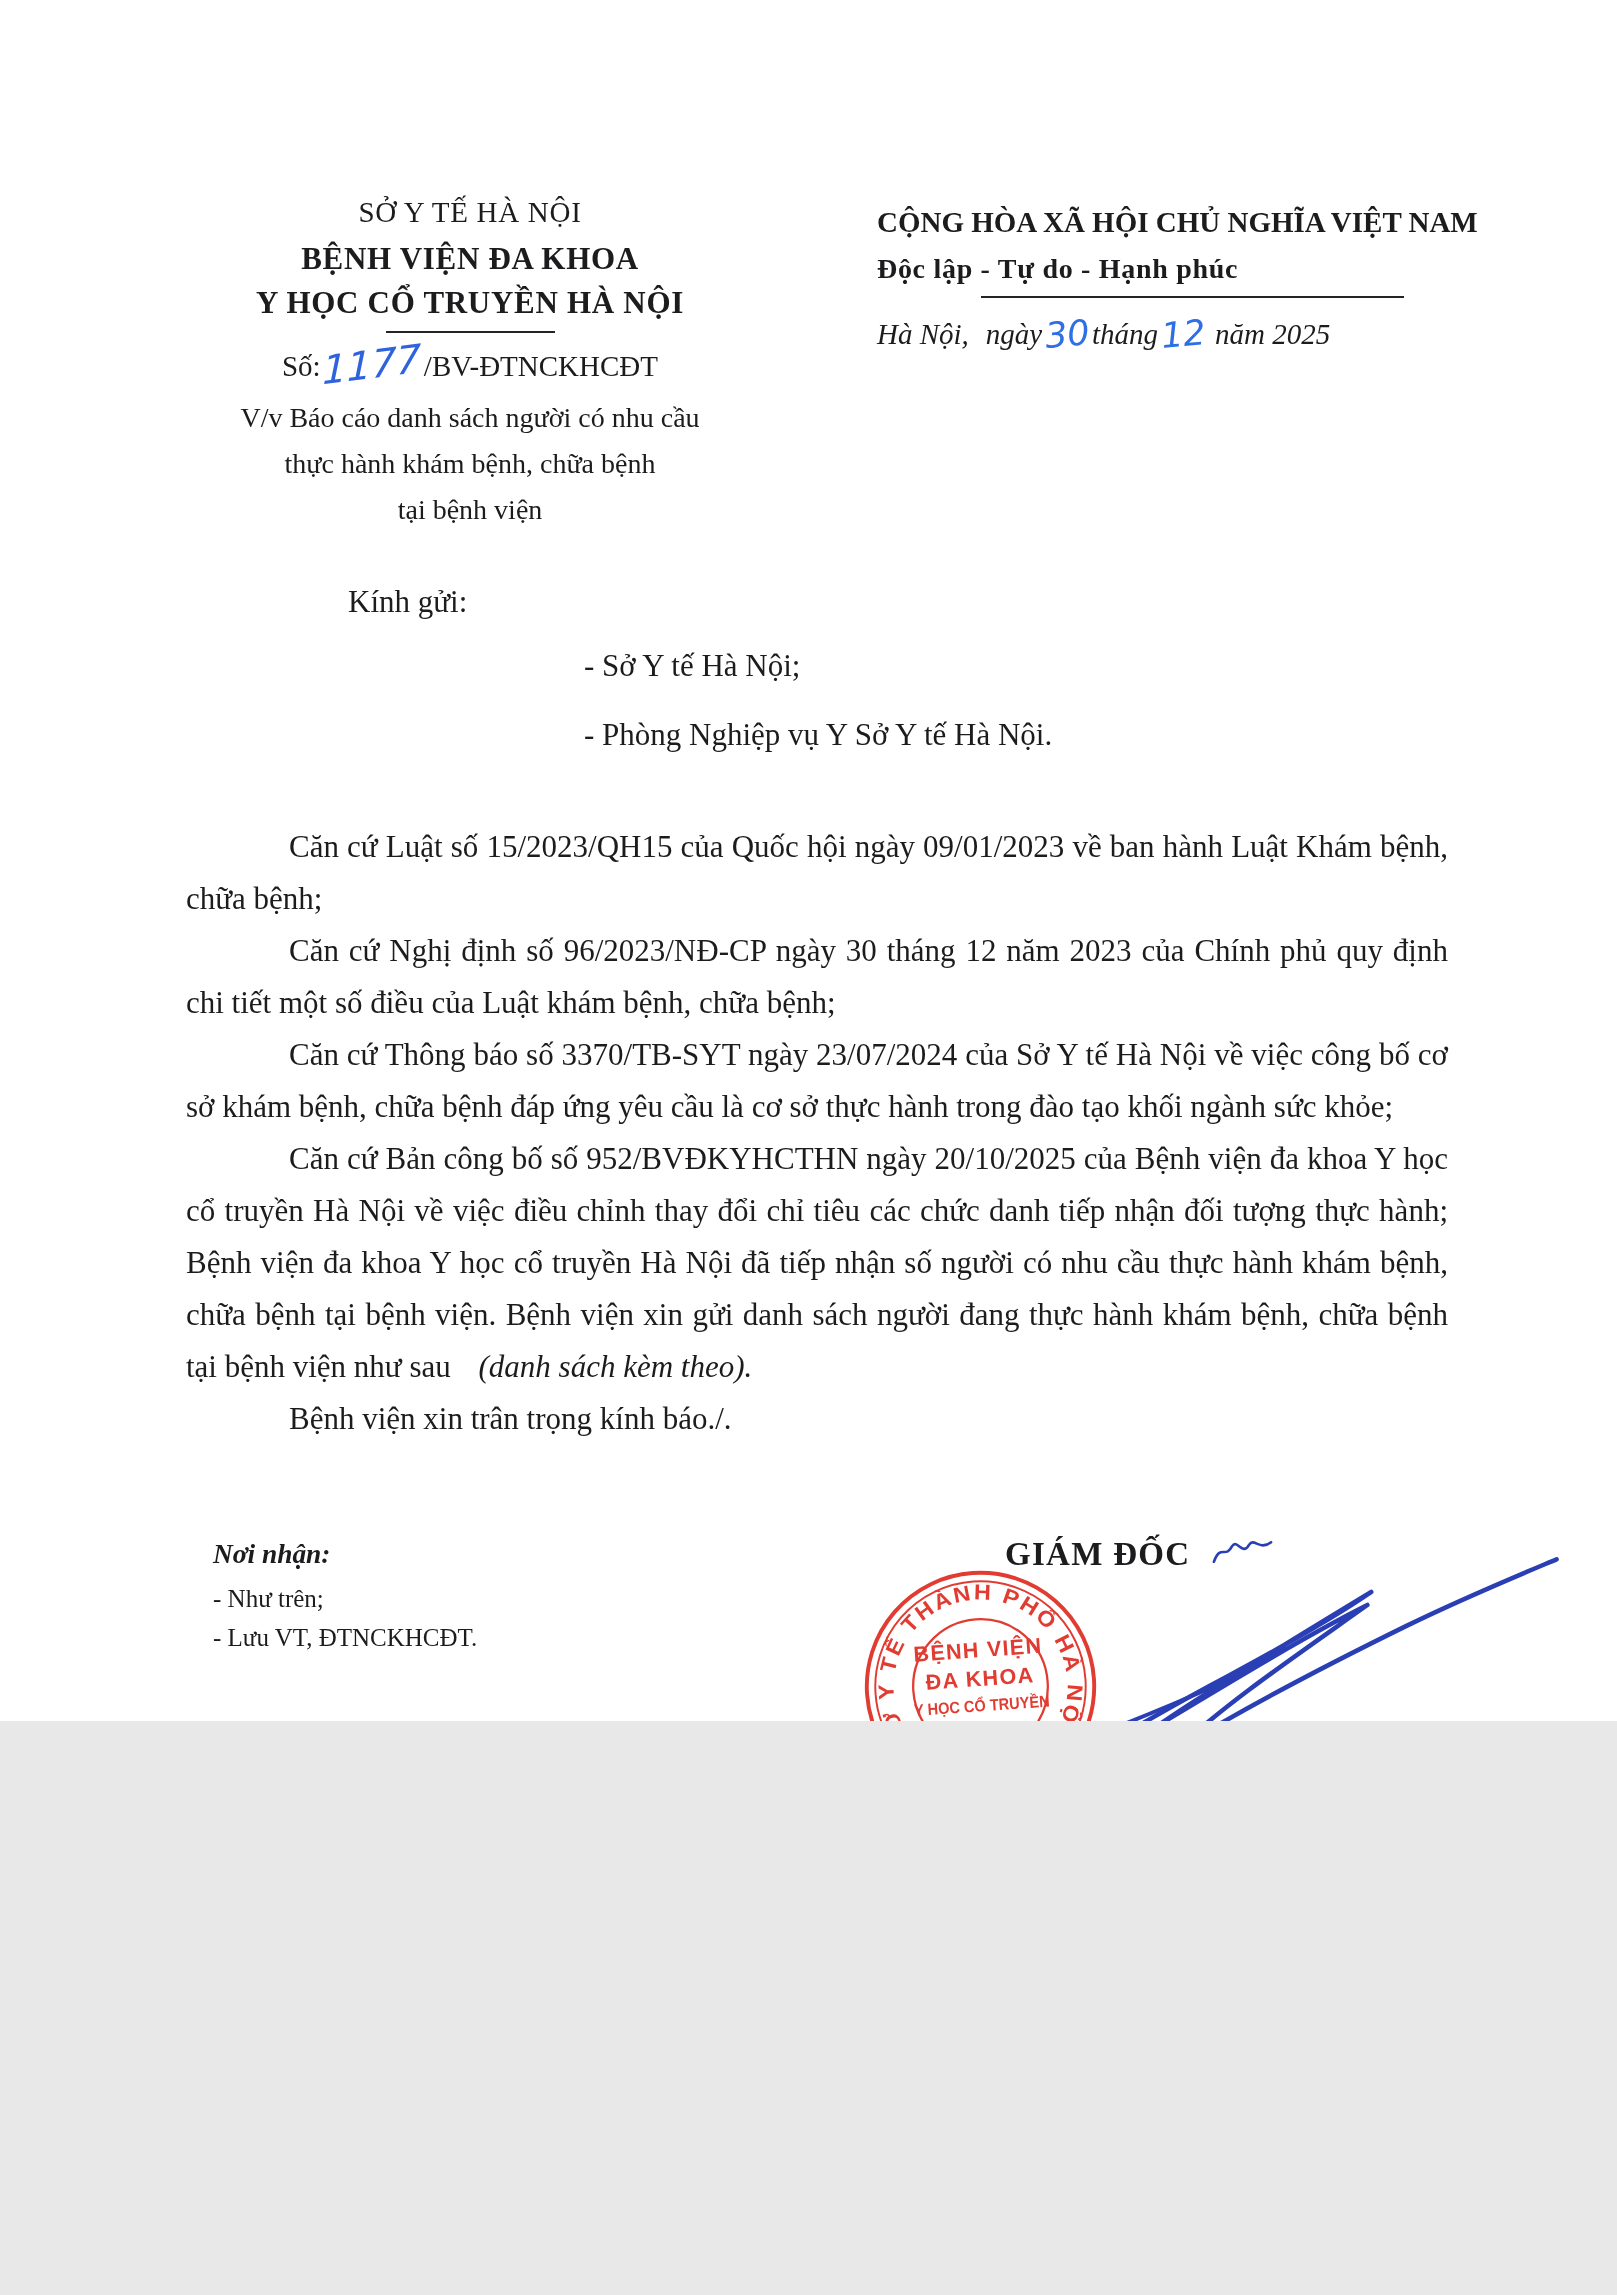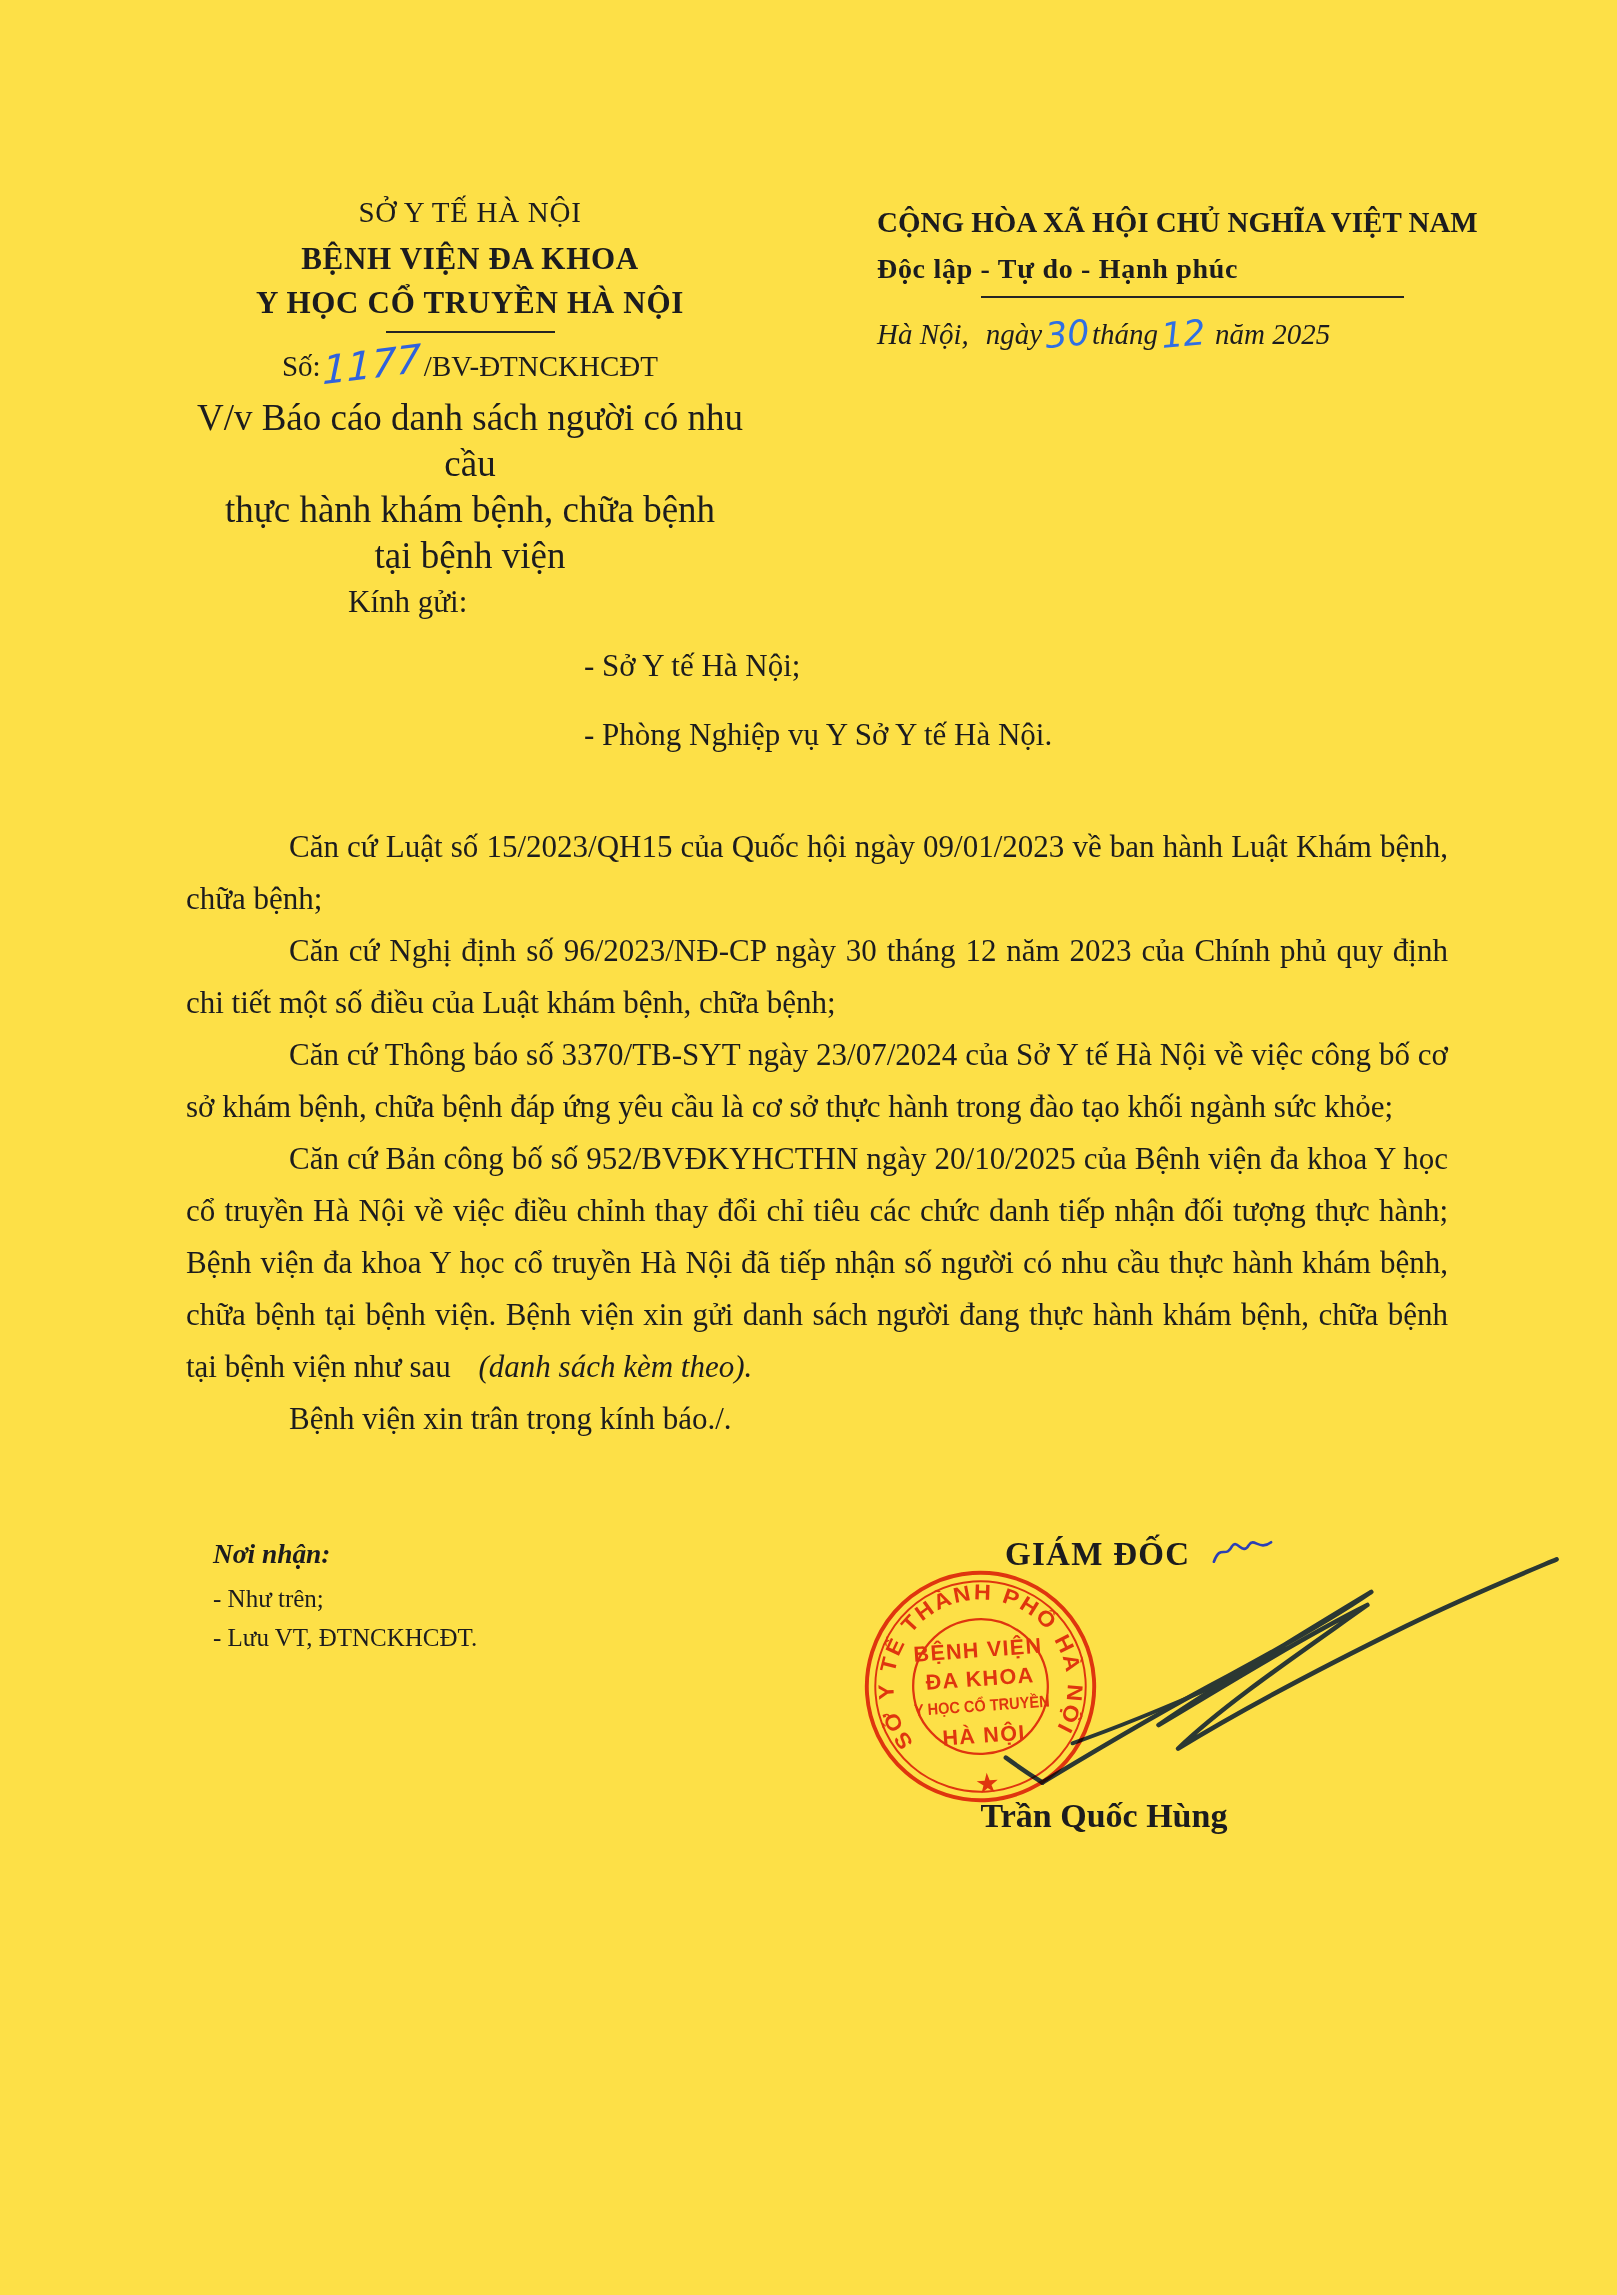--- a/index.html
+++ b/index.html
@@ -1,32 +1,32 @@
 <!DOCTYPE html>
 <html style="font-size:10.5px"><head>
 <meta charset="utf-8">
 <style>
   html,body{margin:0;padding:0;background:#e8e8e8;}
   .page{
-    position:relative;width:1617px;height:2295px;background:#fde047;
+    position:relative;width:1617px;height:1721px;background:#ffffff;
     overflow:hidden;font-family:"Liberation Serif","DejaVu Serif",serif;color:#1c1c1e;
   }
   
   .hdr-left{position:absolute;left:176px;top:196px;width:588px;text-align:center;}
   .hl1{font-size:29px;letter-spacing:0.7px;}
   .hl2{font-size:31px;font-weight:700;margin-top:11.8px;letter-spacing:0.7px;text-align:center;}
   .hl3{font-size:31px;font-weight:700;margin-top:7.8px;letter-spacing:0.7px;}
   .hl-rule{width:169px;height:2px;background:#242424;margin:10.5px auto 0;}
   .so-line{margin-top:17px;font-size:29px;white-space:nowrap;}
   .so-num{
     display:inline-block;font-family:"DejaVu Sans",sans-serif;font-style:italic;
     color:#2f62dd;font-size:39px;transform:rotate(-7deg) skewX(-8deg);
     position:relative;top:2px;margin:0 2.6px 0 1.3px;line-height:0;
   }
-  .vv{margin-top:11.8px;font-size:37px;line-height:46px;}
+  .vv{margin-top:11.8px;font-size:28px;line-height:46px;}
   
   .hdr-right{position:absolute;left:877px;top:206px;width:631px;text-align:left;}
   .hr1{font-size:29px;font-weight:700;white-space:nowrap;}
   .hr2{font-size:28px;font-weight:700;margin-top:14px;letter-spacing:0.7px;}
   .hr-rule{width:423px;height:2.6px;background:#242424;margin:10.5px auto 0;}
   .date-line{margin-top:19.6px;font-size:29px;font-style:italic;white-space:nowrap;}
   .date-city{margin-right:17px;}
   .hand-num{
     display:inline-block;font-family:"DejaVu Sans",sans-serif;font-style:italic;
     color:#2f6fe4;font-size:35px;transform:rotate(-5deg);

